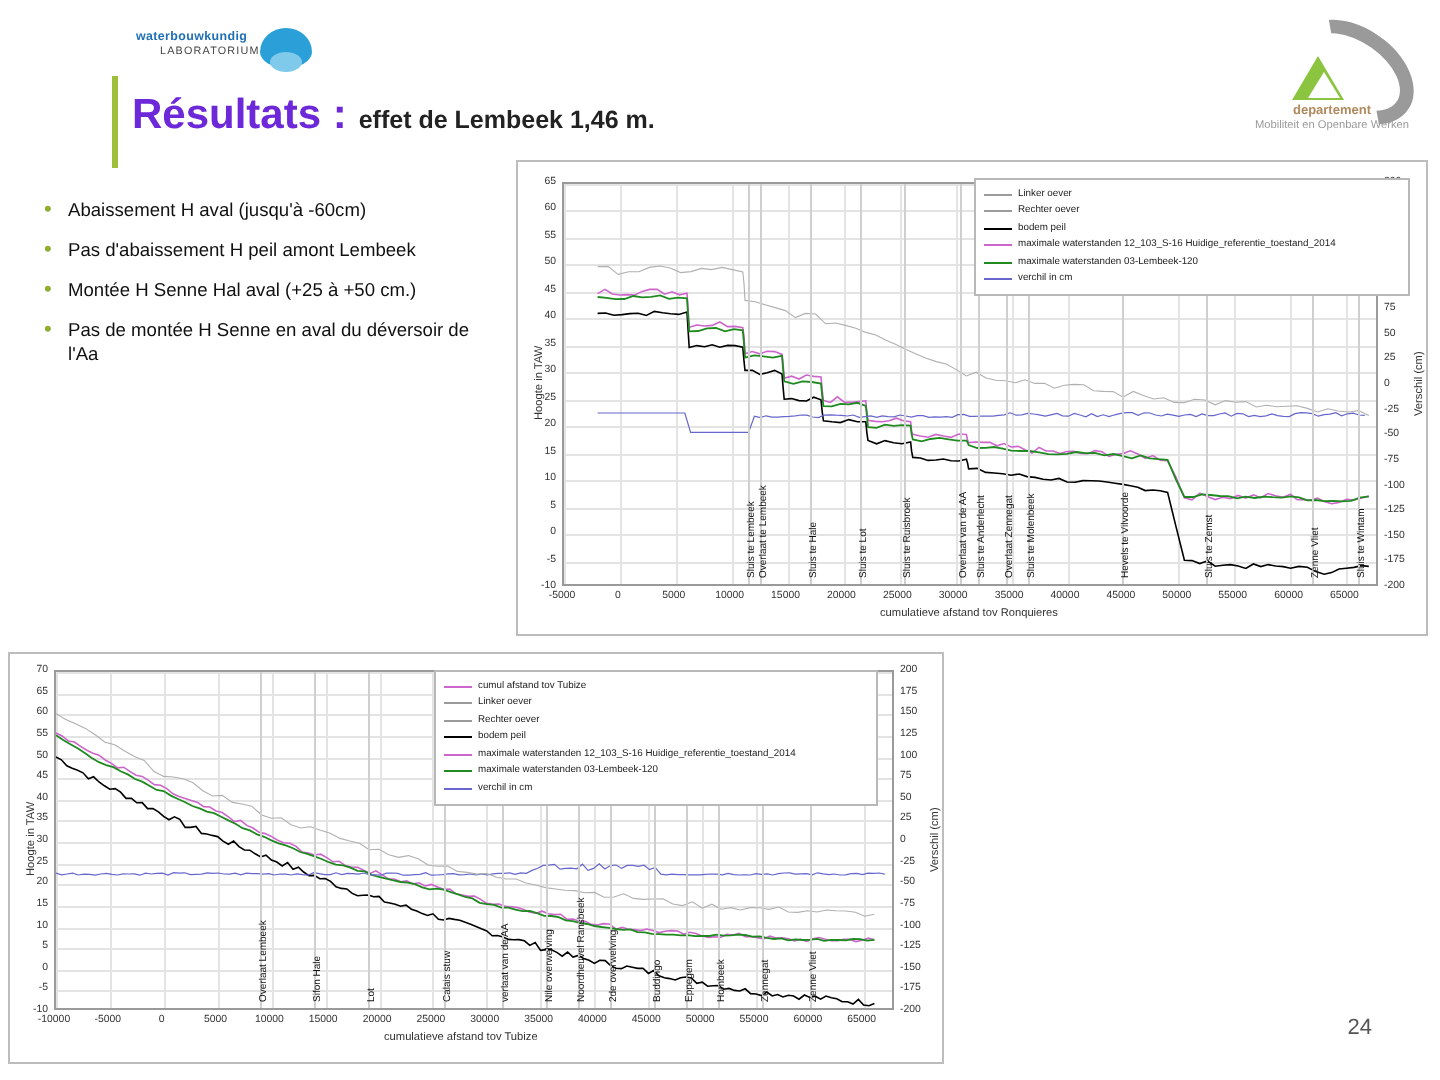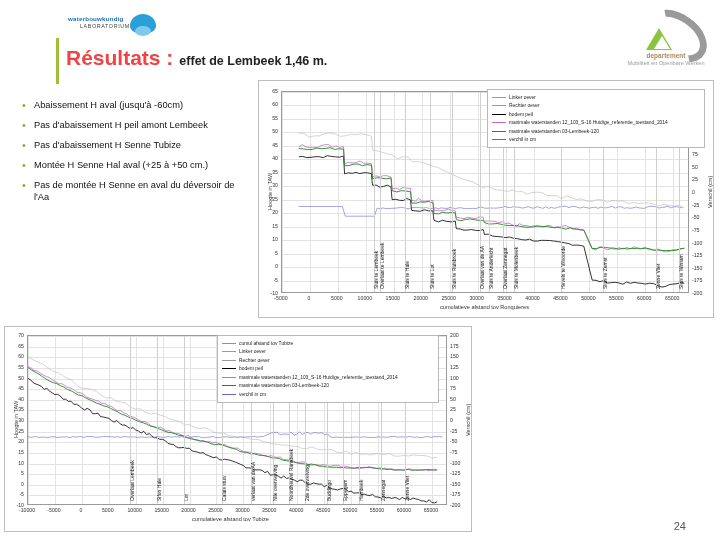--- a/index.html
+++ b/index.html
@@ -15,30 +15,30 @@
 
   .logo-right{position:absolute;right:8px;top:14px;width:92px;height:56px;}
   .logo-right .arc{position:absolute;left:24px;top:0px;width:52px;height:30px;border:7px solid #9a9a9a;border-radius:50%;border-bottom-color:transparent;border-left-color:transparent;transform:rotate(35deg);}
   .logo-right .leaf{position:absolute;left:26px;top:14px;width:0;height:0;border-left:13px solid transparent;border-right:13px solid transparent;border-bottom:22px solid #8bc53f;}
   .logo-right .leaf2{position:absolute;left:34px;top:22px;width:0;height:0;border-left:8px solid transparent;border-right:8px solid transparent;border-bottom:13px solid #ffffff;}
   .logo-right .cap{position:absolute;left:0px;top:38px;width:92px;text-align:center;font-size:6.5px;color:#b0895c;font-weight:bold;}
   .logo-right .cap2{position:absolute;left:0px;top:46px;width:92px;text-align:center;font-size:5.6px;color:#9a9a9a;}
 
   .title-bar{position:absolute;left:66px;top:46px;}
   .title-accent{position:absolute;left:56px;top:38px;width:3px;height:46px;background:#9fbf3b;}
-  .title-main{font-size:21px;font-weight:bold;color:#ef4444;display:inline;}
+  .title-main{font-size:21px;font-weight:bold;color:#6d28d9;display:inline;}
   .title-sub{font-size:12.5px;font-weight:bold;color:#222;display:inline;margin-left:6px;}
 
   
   .bullets{position:absolute;left:18px;top:100px;width:230px;}
   .bullet{position:relative;padding-left:16px;font-size:9.3px;color:#111;margin-bottom:8.5px;line-height:1.25;}
   .bullet:before{content:"•";position:absolute;left:4px;top:-1px;color:#8fae2e;font-size:11px;}
 
   
-  .slide-num{position:absolute;right:34px;bottom:8px;font-size:11px;color:#555;}
+  .slide-num{position:absolute;right:34px;bottom:20px;font-size:11px;color:#555;}
 
   
   .chart{position:absolute;background:#fff;border:1px solid #bdbdbd;box-sizing:border-box;}
   #chart-top{left:258px;top:80px;width:456px;height:238px;}
   #chart-bottom{left:4px;top:326px;width:468px;height:206px;}
 
   .plot{position:absolute;box-sizing:border-box;border:1px solid #9a9a9a;background:#fff;overflow:hidden;}
   .gridline{position:absolute;background:#e3e3e3;}
   .gridline.v{width:1px;}
   .gridline.h{height:1px;}
@@ -75,21 +75,20 @@
 </div>
 
 <div class="title-accent"></div>
 <div class="title-bar">
   <span class="title-main">Résultats :</span><span class="title-sub">effet de Lembeek 1,46 m.</span>
 </div>
 
 <div class="bullets">
   <div class="bullet">Abaissement H aval (jusqu'à -60cm)</div>
   <div class="bullet">Pas d'abaissement H peil amont Lembeek</div>
-  <div class="bullet">Pas d'abaissement H Senne Tubize</div>
   <div class="bullet">Montée H Senne Hal aval (+25 à +50 cm.)</div>
   <div class="bullet">Pas de montée H Senne en aval du déversoir de l'Aa</div>
 </div>
 
 <div class="slide-num">24</div>
 
 <div class="chart" id="chart-top">
     <div class="plot" style="left: 22px; top: 10px; width: 408px; height: 202px;">
       <div class="gridline v" style="left: 0px; top: 0px; height: 202px;"></div>
       <div class="gridline v" style="left: 27.9452px; top: 0px; height: 202px;"></div>

